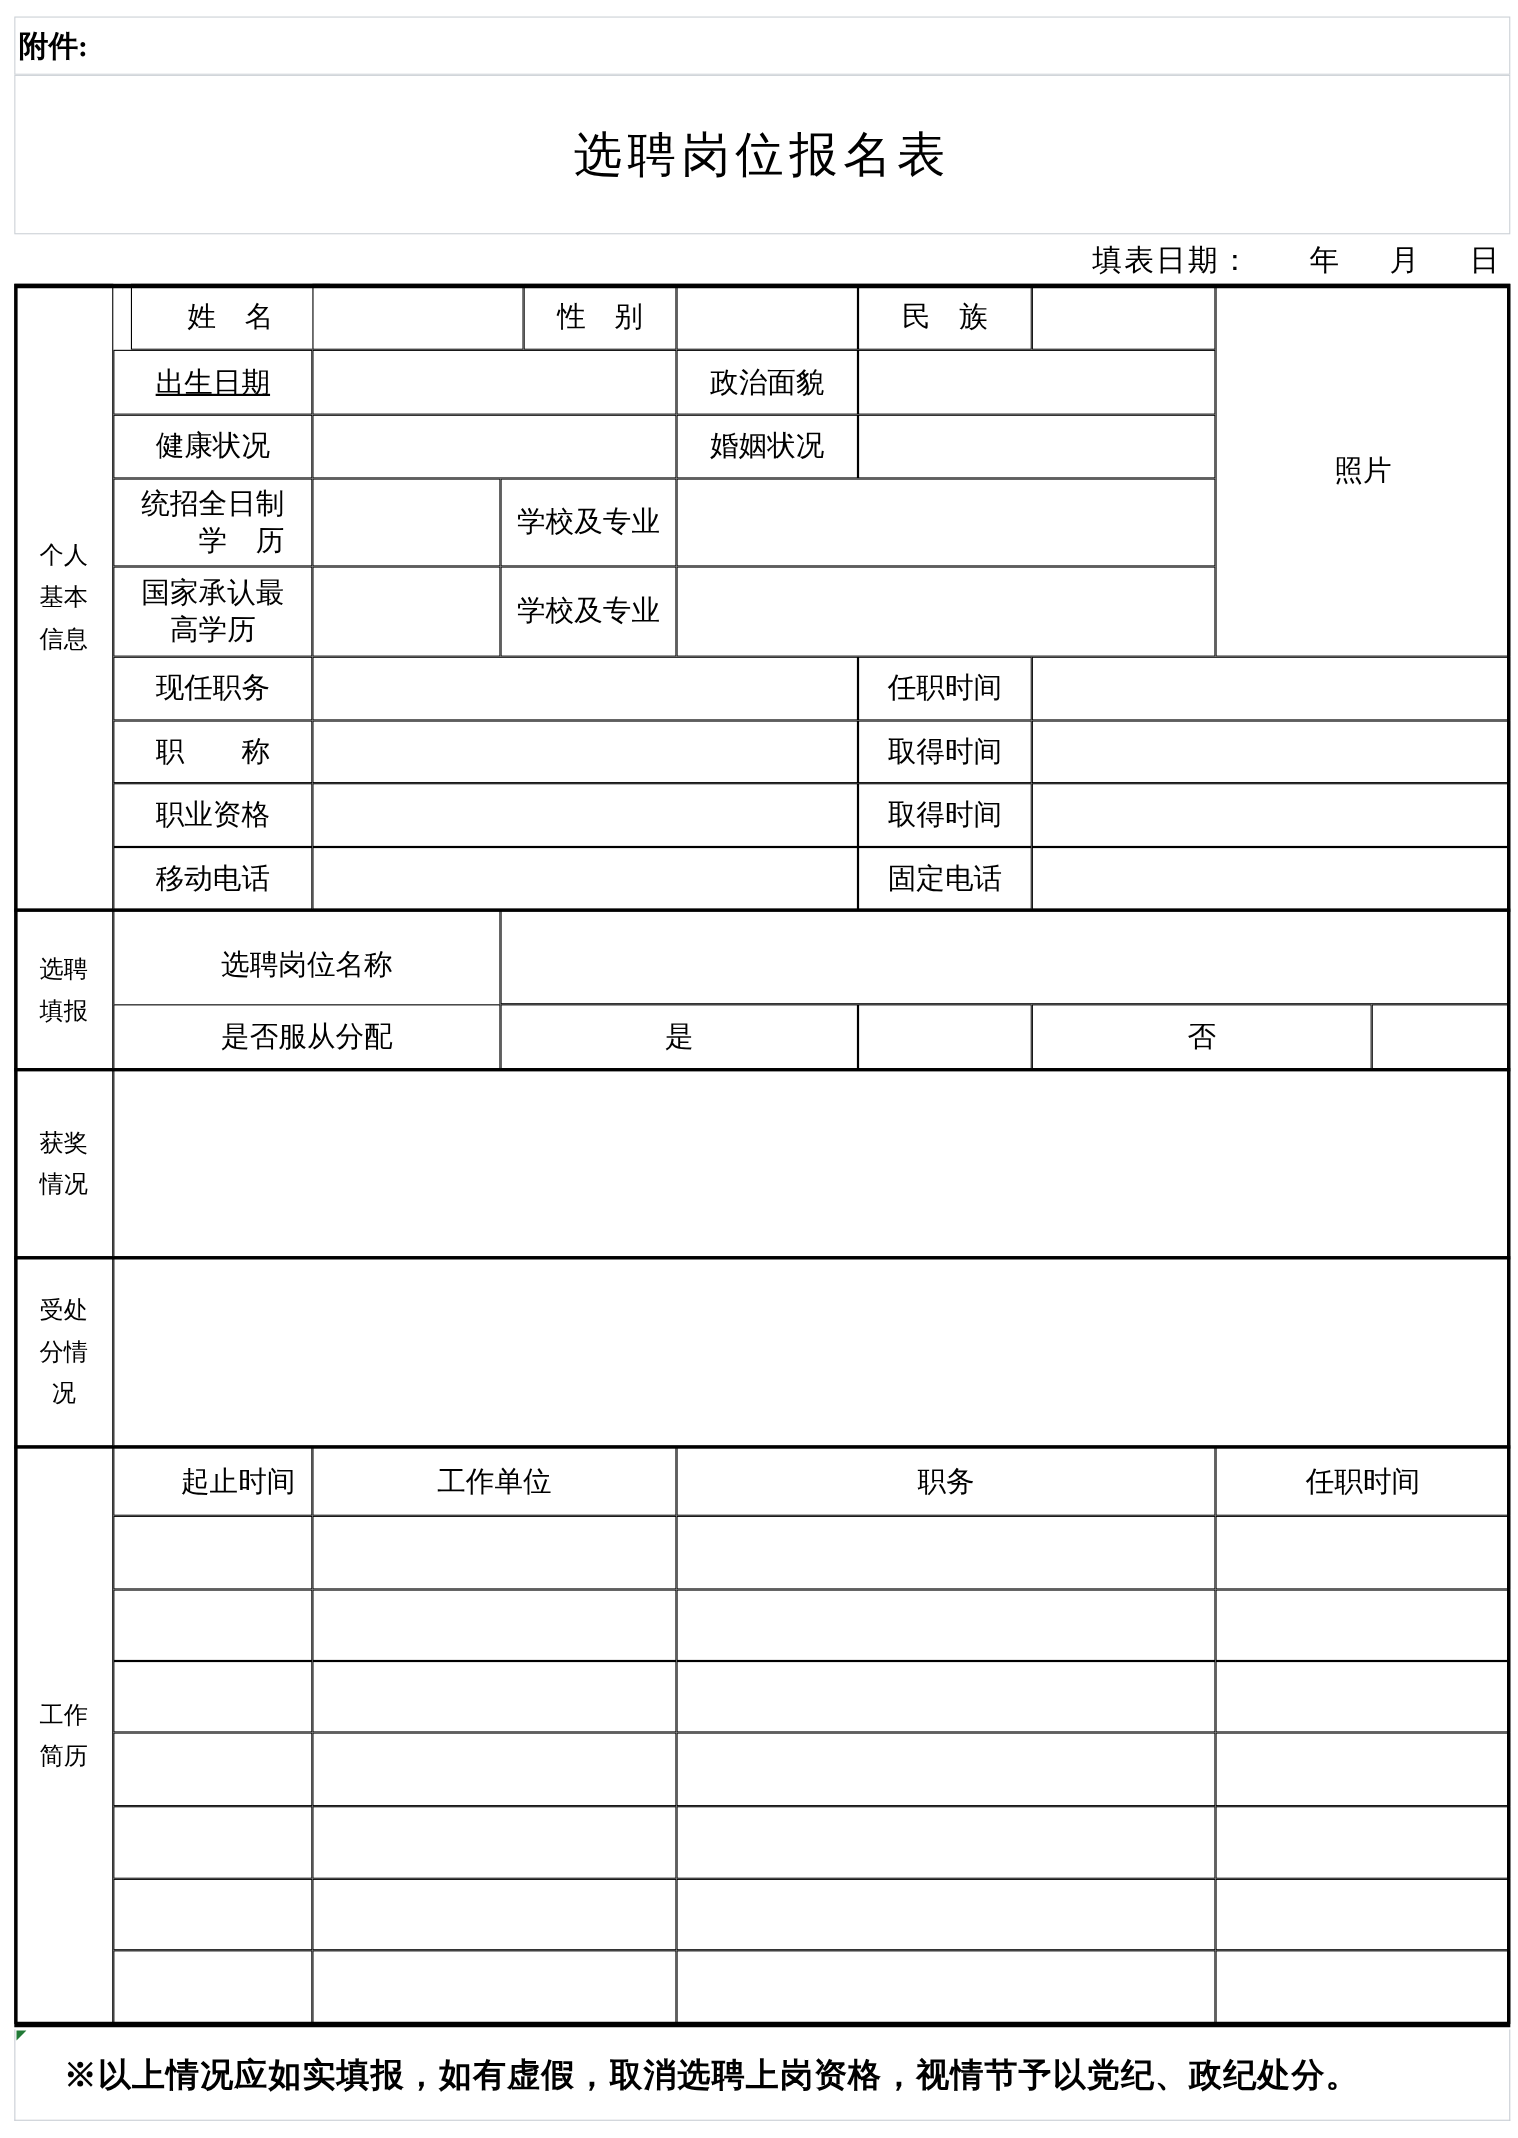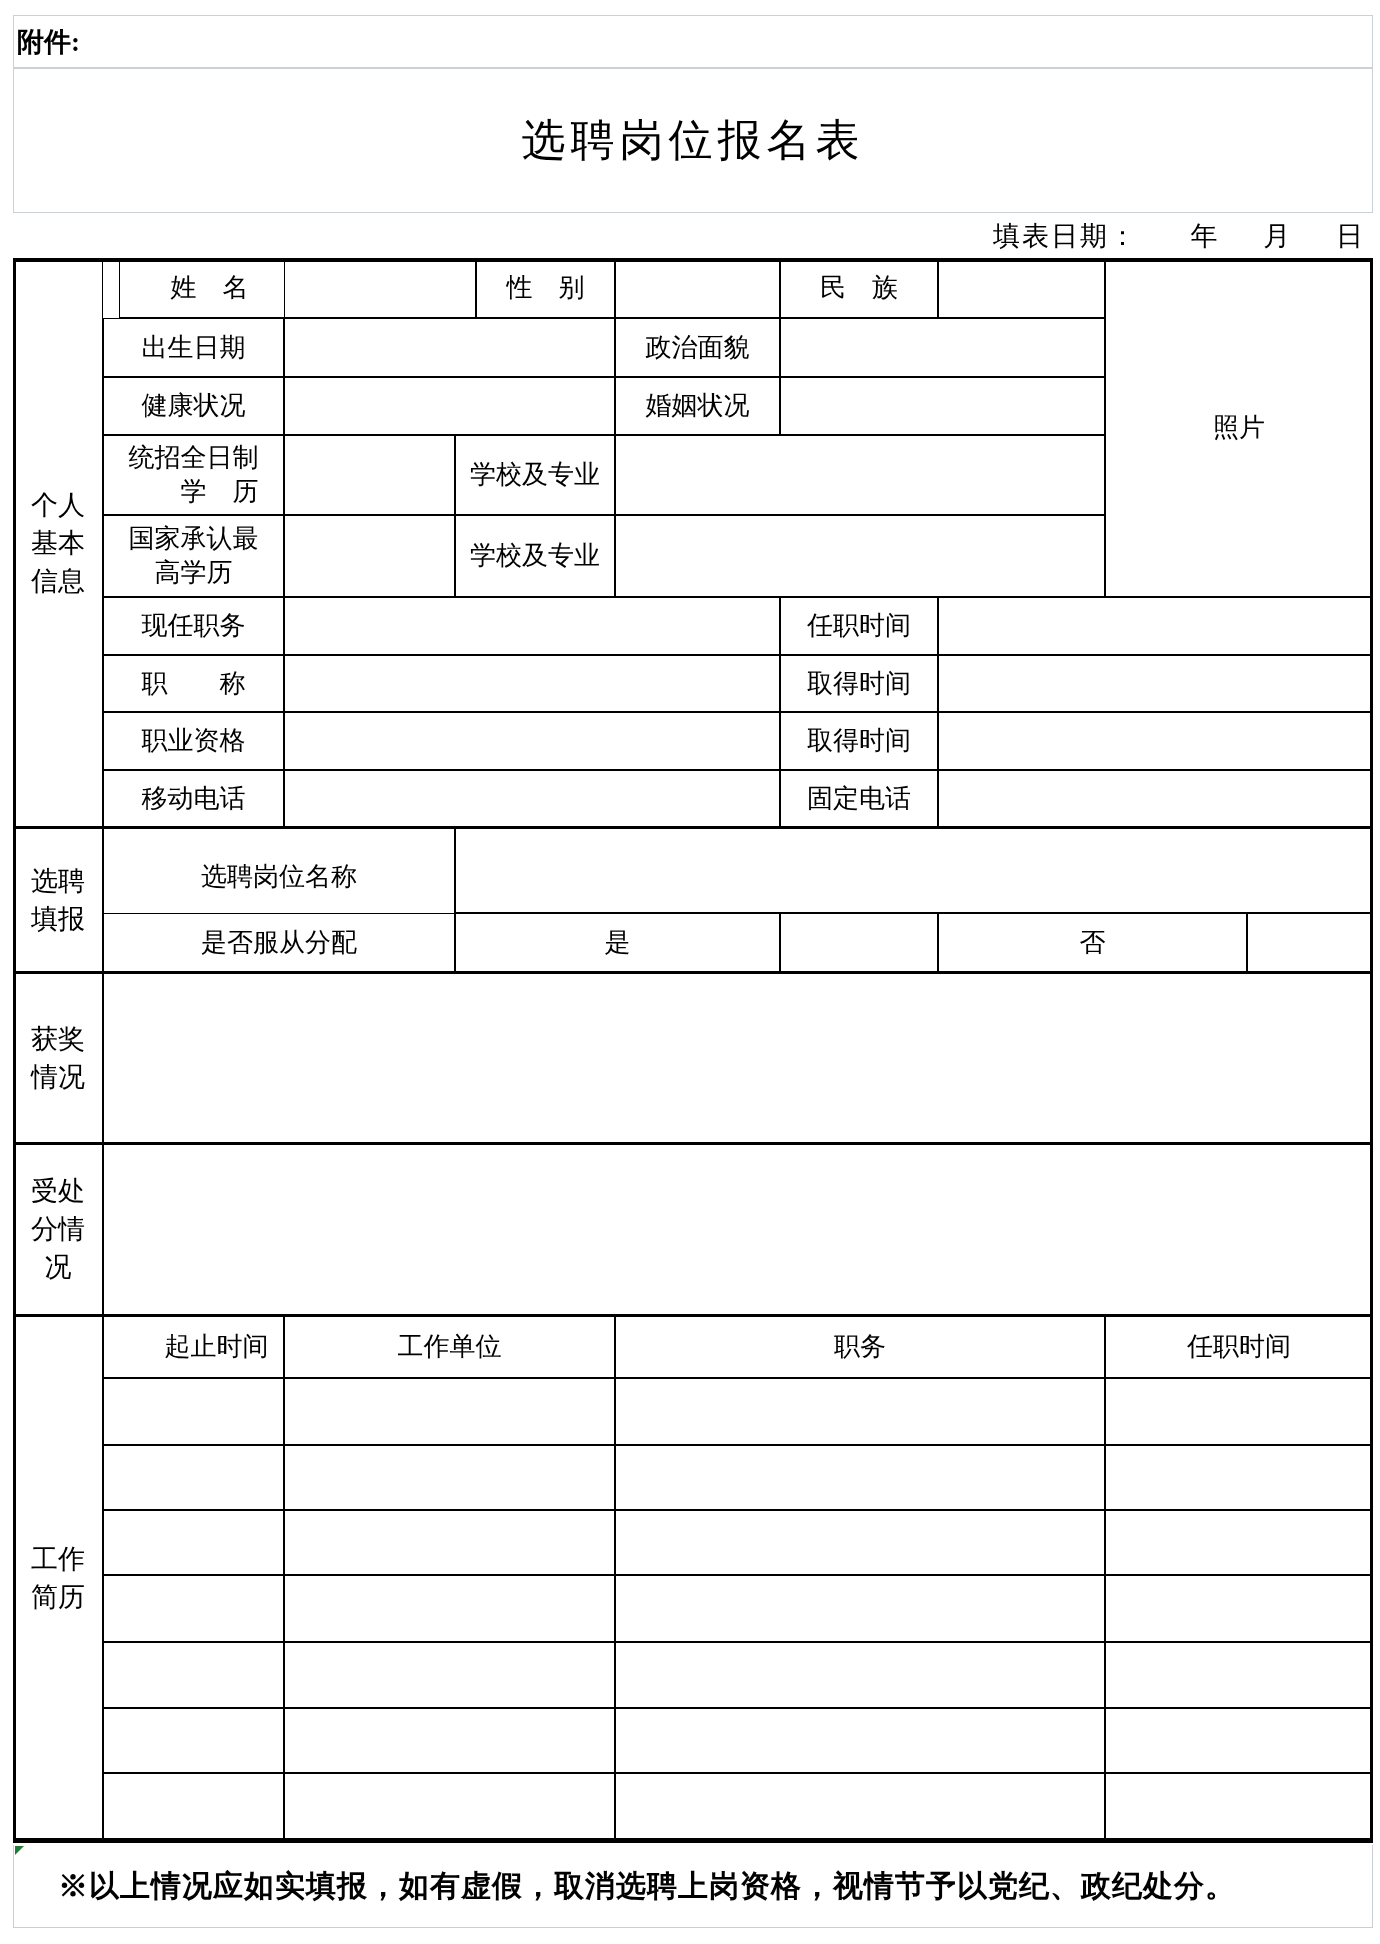--- a/index.html
+++ b/index.html
@@ -27,21 +27,21 @@
     text-align:right;padding-right:8px;white-space:pre;
   }
   
   #tbl{position:absolute;left:13px;top:258px;width:1360px;height:1585px;}
   .cell{
     position:absolute;box-sizing:border-box;border:1px solid #000;
     display:flex;align-items:center;justify-content:center;
     text-align:center;font-size:26px;line-height:34px;white-space:pre-line;
     background:#fff;
   }
-  .vlabel{font-size:27px;line-height:38px;}
+  .vlabel{font-size:22px;line-height:38px;}
   .frame{
     position:absolute;left:0;top:0;width:1360px;height:1585px;
     box-sizing:border-box;border:3px solid #000;
     border-top-width:4px;border-bottom-width:5px;
     pointer-events:none;
   }
   .hd{position:absolute;left:0;width:1360px;height:3px;background:#000;pointer-events:none;}
   .footer{
     left:13px;top:1845px;width:1360px;height:83px;
     border:1px solid #c9ced4;border-top:none;
@@ -80,21 +80,21 @@
 简历</div>
 
     <div class="cell" style="left:90px;top:0;width:181px;height:60px;margin-left:16px;">姓　名</div>
     <div class="cell" style="left:271px;top:0;width:192px;height:60px;"></div>
     <div class="cell" style="left:463px;top:0;width:139px;height:60px;">性　别</div>
     <div class="cell" style="left:602px;top:0;width:165px;height:60px;"></div>
     <div class="cell" style="left:767px;top:0;width:158px;height:60px;">民　族</div>
     <div class="cell" style="left:925px;top:0;width:167px;height:60px;"></div>
     <div class="cell" style="left:1092px;top:0;width:268px;height:339px;">照片</div>
 
-    <div class="cell" style="left:90px;top:60px;width:181px;height:59px;">出生日期</div>
+    <div class="cell" style="left:90px;top:60px;width:181px;height:59px;text-decoration:underline;">出生日期</div>
     <div class="cell" style="left:271px;top:60px;width:331px;height:59px;"></div>
     <div class="cell" style="left:602px;top:60px;width:165px;height:59px;">政治面貌</div>
     <div class="cell" style="left:767px;top:60px;width:325px;height:59px;"></div>
 
     <div class="cell" style="left:90px;top:119px;width:181px;height:58px;">健康状况</div>
     <div class="cell" style="left:271px;top:119px;width:331px;height:58px;"></div>
     <div class="cell" style="left:602px;top:119px;width:165px;height:58px;">婚姻状况</div>
     <div class="cell" style="left:767px;top:119px;width:325px;height:58px;"></div>
 
     <div class="cell" style="left:90px;top:177px;width:181px;height:80px;text-align:right;">统招全日制

